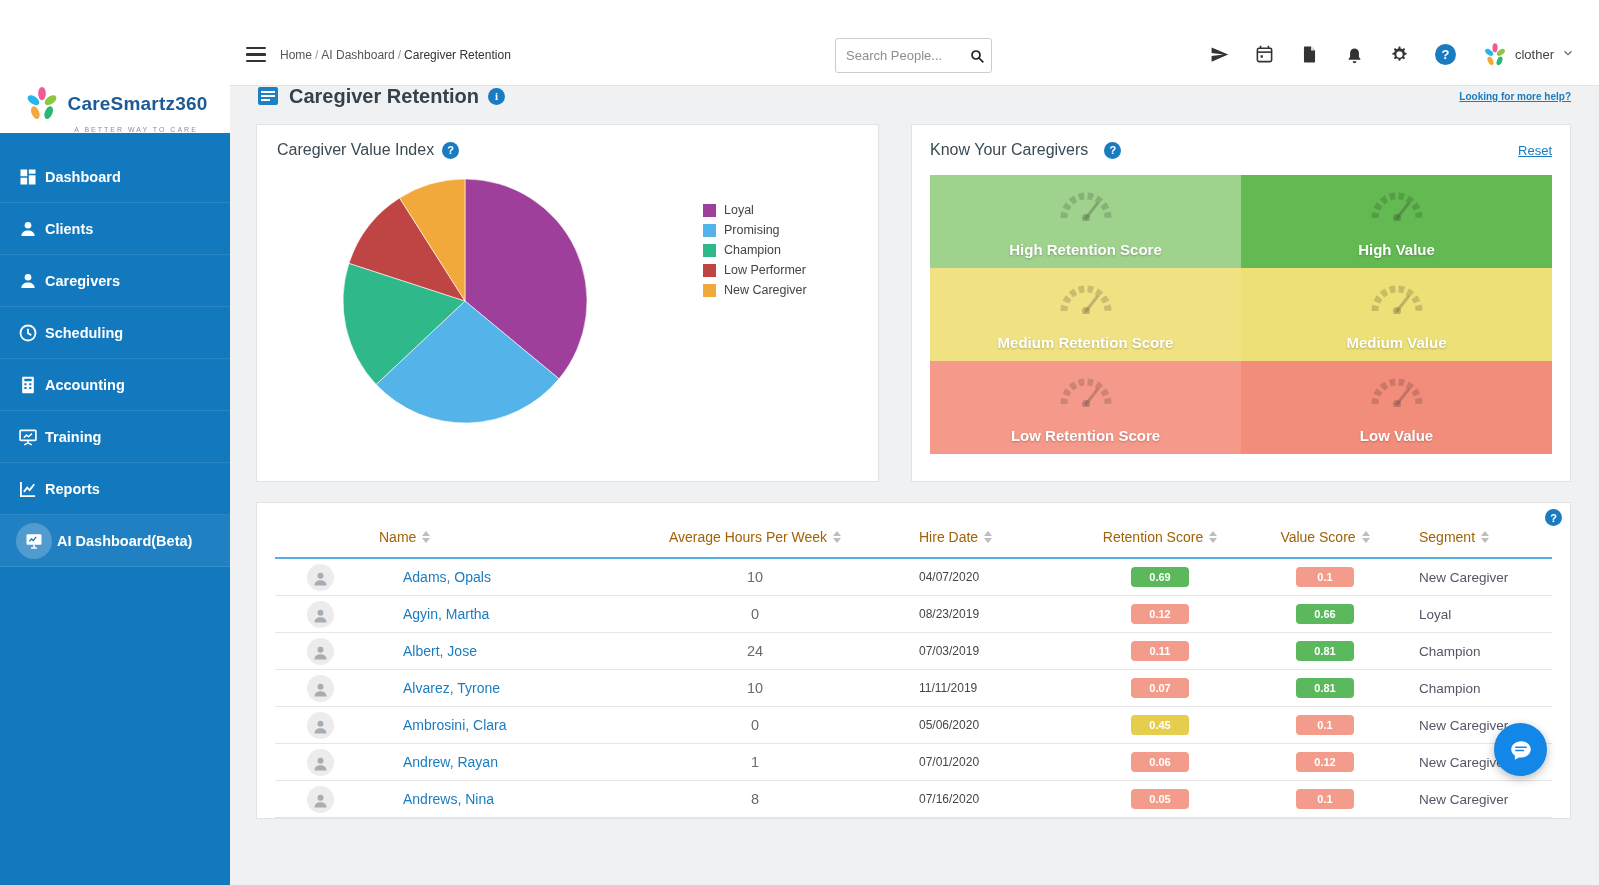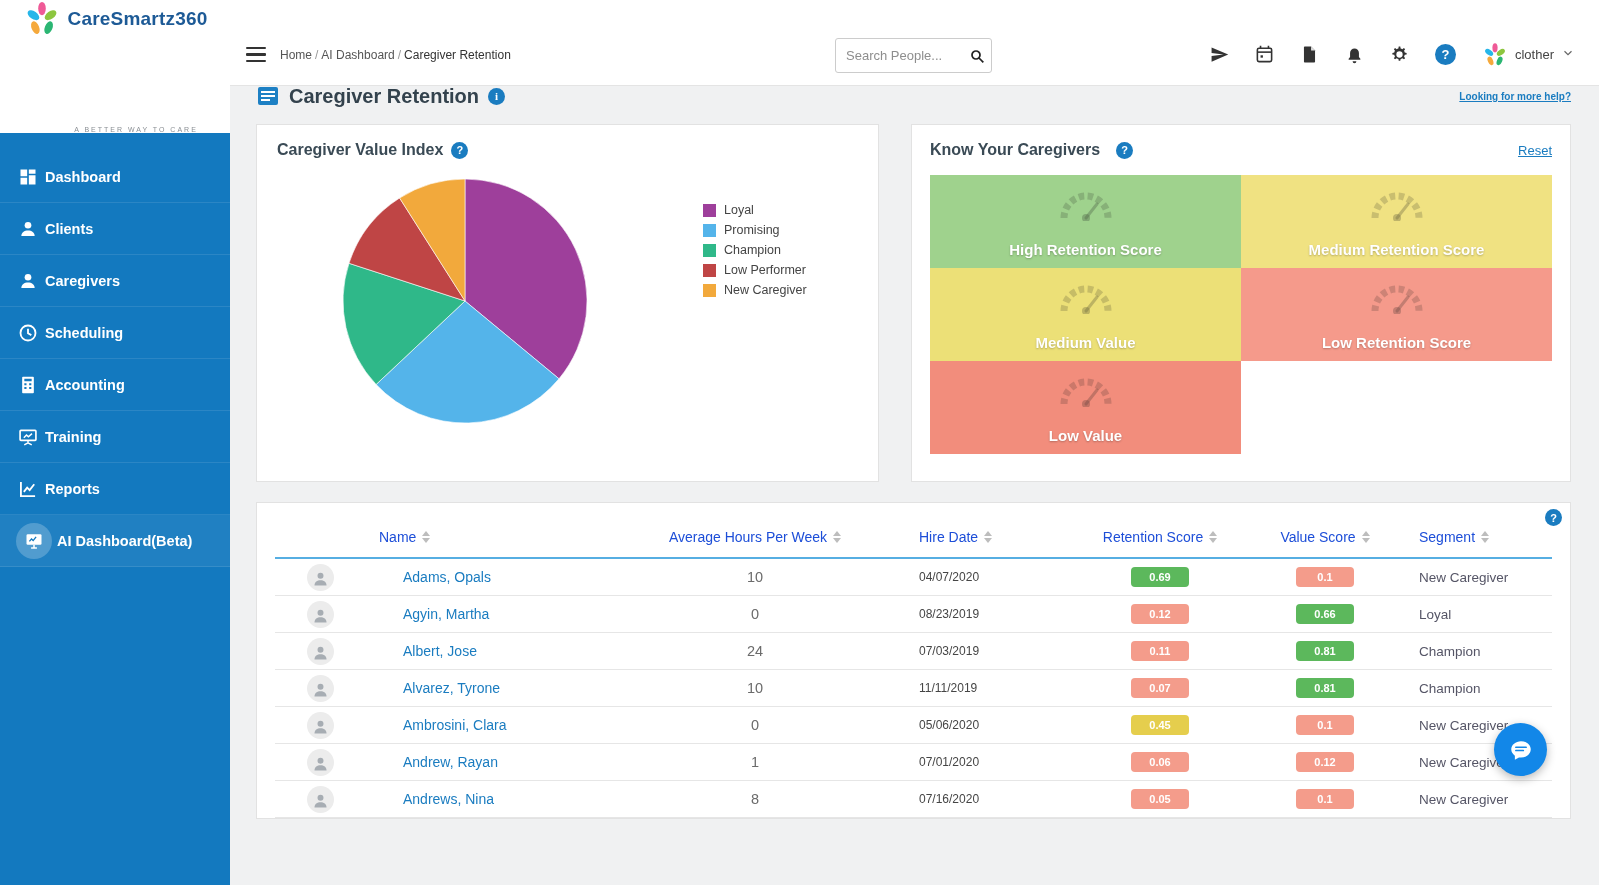--- a/index.html
+++ b/index.html
@@ -2,21 +2,21 @@
 <html style="--sidebar: #1379bf; --accent: #1a7cc0;"><head>
 <meta charset="utf-8">
 <style>
   * { box-sizing: border-box; margin: 0; padding: 0; }
   html,body { width:1599px; height:885px; overflow:hidden; }
   body { font-family:"Liberation Sans", sans-serif; background:#fff; position:relative; }
   .app { position:absolute; inset:0; }
 
   
   .sidebar { position:absolute; left:0; top:0; width:230px; height:885px; background:var(--sidebar,#1379bf); z-index:5; }
-  .logo-area { background:#fff; height:133px; display:flex; flex-direction:column; align-items:center; justify-content:space-between; gap:3px; cursor:pointer; }
+  .logo-area { background:#fff; height:133px; display:flex; flex-direction:column; align-items:center; justify-content:flex-end; gap:3px; cursor:pointer; }
   .logo-row { display:flex; align-items:center; gap:7px; }
   .logo-mark svg { width:38px; height:38px; display:block; }
   .logo-mark.small svg { width:26px; height:26px; }
   .logo-text { font-size:19px; font-weight:bold; color:#1d5a96; letter-spacing:.2px; }
   .logo-tagline { font-size:7px; letter-spacing:2px; color:#8a8f94; margin-left:42px; }
   .sidebar-nav { margin-top:18px; }
   .sb-item { display:flex; align-items:center; gap:5px; height:52px; padding:0 16px; color:#fff; font-size:14.5px; font-weight:600; border-bottom:1px solid rgba(255,255,255,.10); cursor:pointer; }
   .sb-icon { width:24px; height:24px; flex:none; display:flex; align-items:center; justify-content:center; }
   .sb-icon svg { width:20px; height:20px; fill:#fff; }
   .sb-item.active .sb-icon { width:36px; height:36px; background:rgba(255,255,255,.22); border-radius:50%; }
@@ -52,40 +52,40 @@
   .page-title { font-size:20px; font-weight:bold; color:#33424d; }
   .icircle { width:17px; height:17px; border-radius:50%; background:var(--accent,#1a7cc0); color:#fff; font-size:11px; font-weight:bold; font-family:"Liberation Serif",serif; display:inline-flex; align-items:center; justify-content:center; cursor:pointer; }
   .help-link { font-size:10px; font-weight:bold; color:var(--accent,#1a7cc0); text-decoration:underline; cursor:pointer; }
 
   .panels-row { display:flex; gap:32px; margin:16px 28px 0 26px; }
   .panel { background:#fff; border:1px solid #e2e2e2; }
   .pie-panel { width:623px; height:358px; padding:16px 20px; }
   .matrix-panel { flex:1; height:358px; padding:16px 18px; }
   .panel-title-row { display:flex; align-items:center; justify-content:space-between; }
   .ptr-left { display:inline-flex; align-items:center; gap:8px; }
-  .panel-title { font-size:16px; font-weight:bold; color:#3a4a55; margin-right:8px; }
+  .panel-title { font-size:16px; font-weight:normal; color:#3a4a55; margin-right:8px; }
   .pie-panel .panel-title-row { justify-content:flex-start; }
   .reset-link { font-size:13px; color:var(--accent,#1a7cc0); text-decoration:underline; cursor:pointer; }
 
   .pie-wrap { display:flex; align-items:flex-start; margin-top:16px; }
   .pie { margin-left:62px; }
   .legend { margin-left:112px; margin-top:28px; display:flex; flex-direction:column; gap:6px; }
   .legend-item { display:flex; align-items:center; gap:8px; font-size:12.5px; color:#444; }
   .legend-swatch { width:13px; height:13px; flex:none; }
 
   .matrix-grid { margin-top:16px; display:grid; grid-template-columns:1fr 1fr; grid-auto-rows:93px; }
   .m-cell { position:relative; display:flex; align-items:flex-end; justify-content:center; padding-bottom:10px; cursor:pointer; }
   .m-label { color:#fff; font-weight:bold; font-size:15px; text-shadow:0 1px 2px rgba(0,0,0,.25); }
   .gauge { position:absolute; top:12px; left:50%; transform:translateX(-50%); opacity:.6; }
 
   
   .table-panel { margin:20px 28px 0 26px; position:relative; padding:14px 18px 0 18px; min-height:312px; }
   .table-help { position:absolute; top:6px; right:8px; }
   .trow { display:grid; grid-template-columns:90px 240px 300px 170px 170px 160px 1fr; align-items:center; height:37px; border-bottom:1px solid #e6e6e6; }
-  .thead { height:42px; border-bottom:2px solid #56aee2; font-size:14px; color:#1d4ed8; }
+  .thead { height:42px; border-bottom:2px solid #56aee2; font-size:14px; color:#a16207; }
   .tcell { display:flex; align-items:center; }
   .tcell.center { justify-content:center; }
   .tcell.left { justify-content:flex-start; padding-left:14px; }
   .th { gap:4px; cursor:pointer; }
   .sort { display:flex; flex-direction:column; align-items:center; margin-left:2px; }
   .s-up { width:0; height:0; border-left:4px solid transparent; border-right:4px solid transparent; border-bottom:5px solid #bdbdbd; }
   .s-dn { width:0; height:0; border-left:4px solid transparent; border-right:4px solid transparent; border-top:5px solid #bdbdbd; margin-top:2px; }
   .avatar-col { justify-content:center; }
   .avatar { width:27px; height:27px; border-radius:50%; background:#ececec; display:flex; align-items:center; justify-content:center; overflow:hidden; }
   .avatar svg { width:17px; height:17px; fill:#a7adb3; margin-top:3px; }
@@ -329,20 +329,28 @@
         </div>
         <div class="matrix-grid">
             <div class="m-cell" style="background:#9fd28d">
               <span class="gauge"><svg width="60" height="34" viewBox="0 0 60 34">
                   <path d="M8 31 A22 22 0 0 1 52 31" fill="none" stroke="rgba(25,25,25,.30)" stroke-width="7" stroke-dasharray="5.5 3.5"></path>
                   <path d="M30 31 L41 17" stroke="rgba(25,25,25,.38)" stroke-width="3" stroke-linecap="round"></path>
                   <circle cx="30" cy="31" r="4" fill="rgba(25,25,25,.38)"></circle>
                 </svg></span>
               <span class="m-label">High Retention Score</span>
             </div>
+            <div class="m-cell" style="background:#64ba52">
+              <span class="gauge"><svg width="60" height="34" viewBox="0 0 60 34">
+                  <path d="M8 31 A22 22 0 0 1 52 31" fill="none" stroke="rgba(25,25,25,.30)" stroke-width="7" stroke-dasharray="5.5 3.5"></path>
+                  <path d="M30 31 L41 17" stroke="rgba(25,25,25,.38)" stroke-width="3" stroke-linecap="round"></path>
+                  <circle cx="30" cy="31" r="4" fill="rgba(25,25,25,.38)"></circle>
+                </svg></span>
+              <span class="m-label">High Value</span>
+            </div>
             <div class="m-cell" style="background:#f0e282">
               <span class="gauge"><svg width="60" height="34" viewBox="0 0 60 34">
                   <path d="M8 31 A22 22 0 0 1 52 31" fill="none" stroke="rgba(25,25,25,.30)" stroke-width="7" stroke-dasharray="5.5 3.5"></path>
                   <path d="M30 31 L41 17" stroke="rgba(25,25,25,.38)" stroke-width="3" stroke-linecap="round"></path>
                   <circle cx="30" cy="31" r="4" fill="rgba(25,25,25,.38)"></circle>
                 </svg></span>
               <span class="m-label">Medium Retention Score</span>
             </div>
             <div class="m-cell" style="background:#ece077">
               <span class="gauge"><svg width="60" height="34" viewBox="0 0 60 34">

